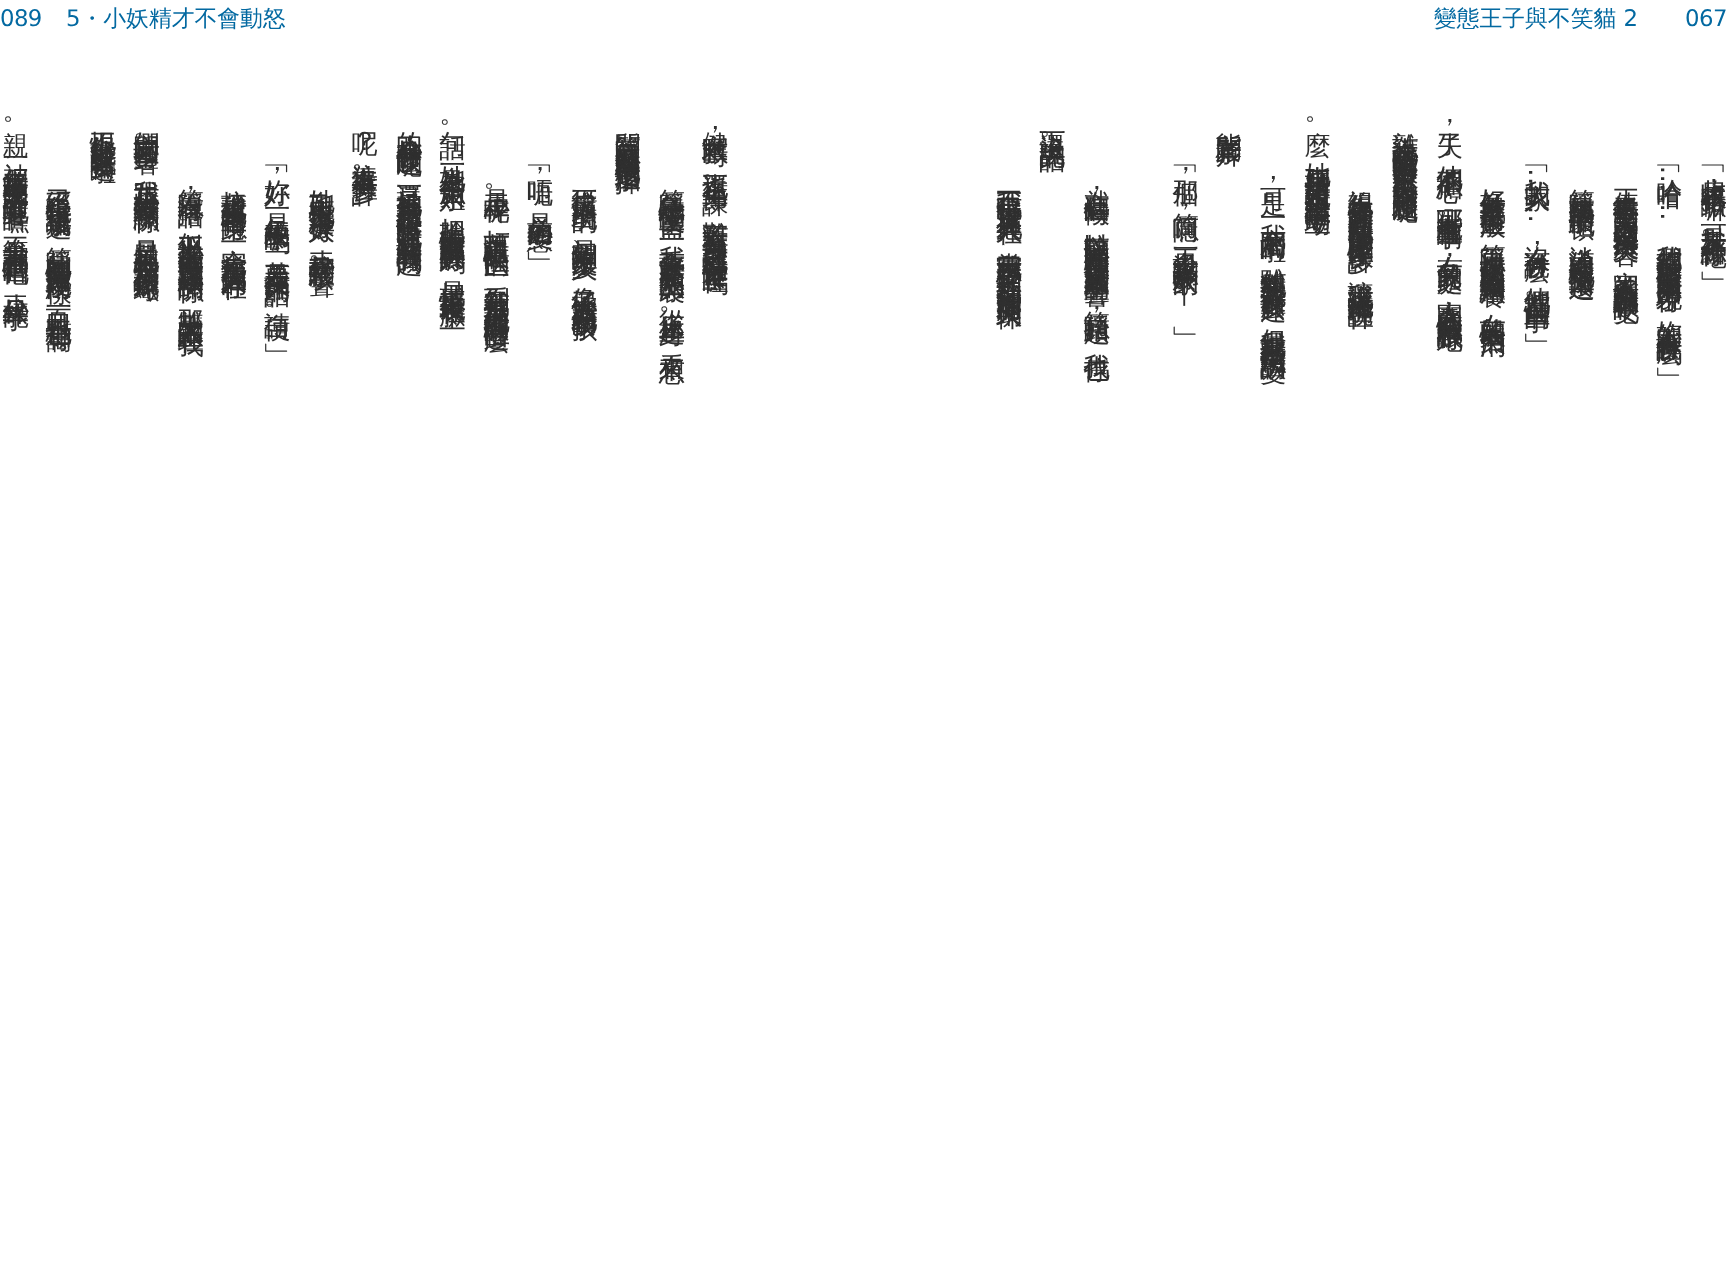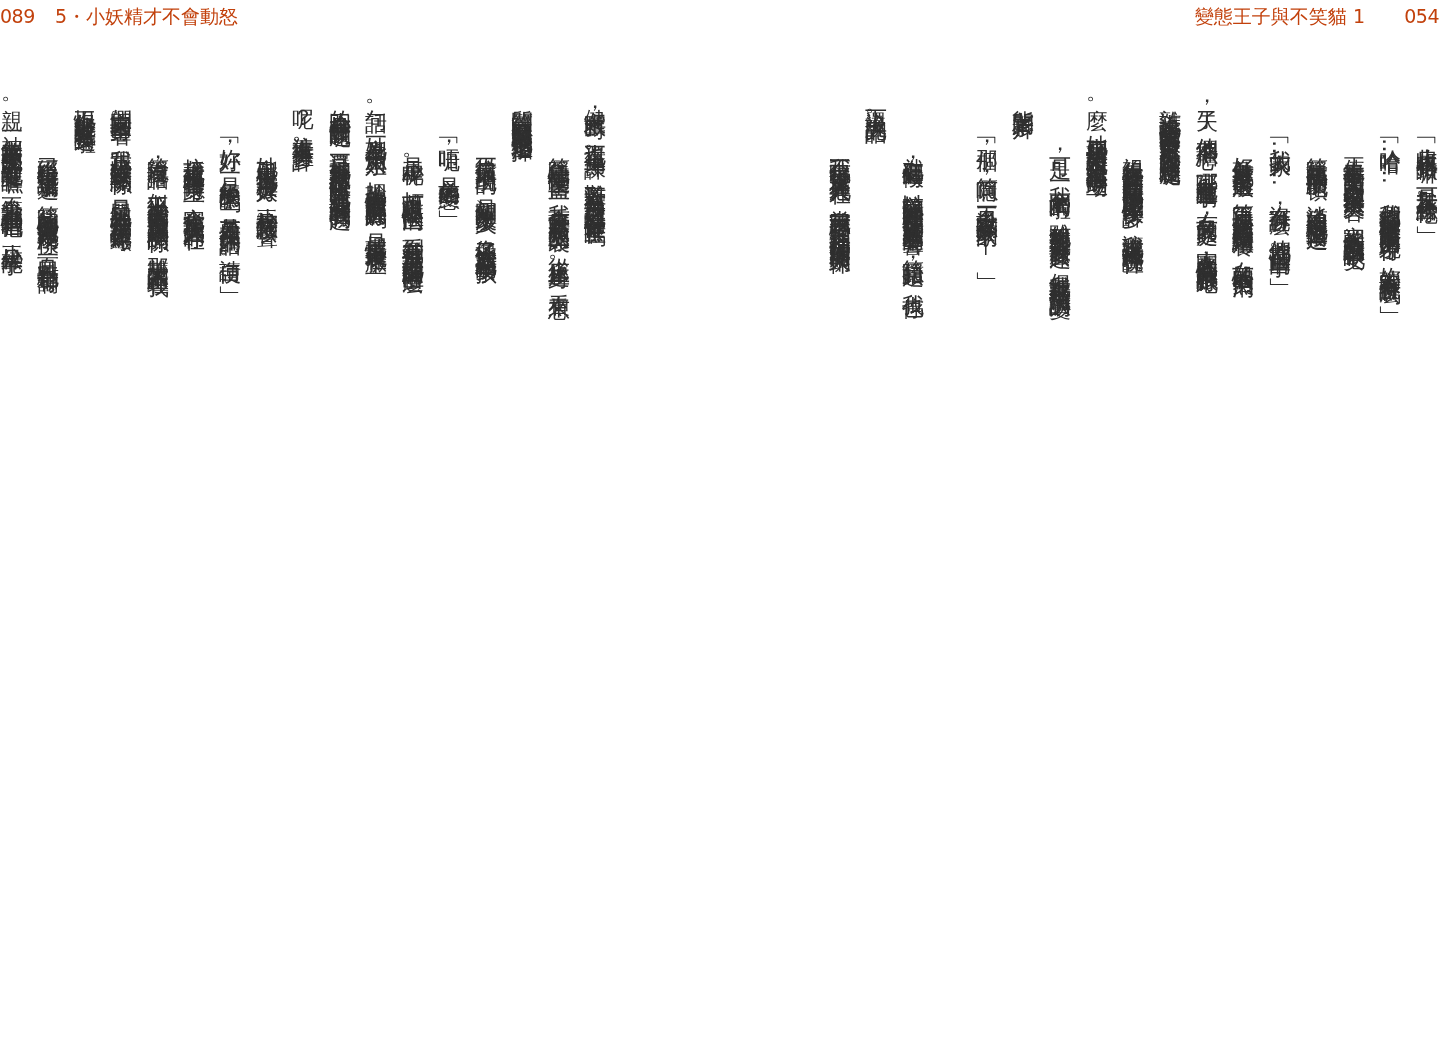--- a/index.html
+++ b/index.html
@@ -20,21 +20,21 @@
     height: 1052px;
   }
   #left-page { left: 0; width: 720px; }
   #right-page { left: 720px; width: 721px; }
 
   .hdr {
     position: absolute;
     top: 5px;
     font-size: 19px;
     line-height: 22px;
-    color: #c2410c;
+    color: #0369a1;
     white-space: nowrap;
     font-family: "DejaVu Sans", sans-serif;
   }
   .hdr-left-num { left: 0px; letter-spacing: -0.5px; }
   .hdr-left-title { left: 55px; }
   .hdr-right-title { right: 76px; }
   .hdr-right-num { right: 2px; letter-spacing: -0.5px; }
 
   .col {
     position: absolute;
@@ -72,22 +72,22 @@
   <div class="col t-bracket" style="left:212px">「妳好，是一年級的學生嗎？若是要使用床鋪的話，請自便。」</div>
   <div class="col t-indent" style="left:176px">接著就把視線集中在筒隱身上，完全當作沒我這個人的存在。</div>
   <div class="col t-indent" style="left:140px">筒隱沒有搭話，似乎正從旁觀者的角度推測我與小豆梓的關係，那雙大大的眼瞳正在我</div>
   <div class="col t-normal" style="left:103px">們之間來回打量著。我跟小豆梓根本沒有半點關係，只是單純因為我被全校女生視如蛇蠍，</div>
   <div class="col t-normal" style="left:67px">恨不得能離多遠就離多遠啦。</div>
   <div class="col t-indent" style="left:30px">已經不曉得重複說過幾遍了，筒隱此刻的表情就跟冰塊沒兩樣，而且一點也不和藹可</div>
   <div class="col t-normal" style="left:-6px">親。被一個素昧平生的學妹一語不發地直盯著瞧，不管是誰都會感到害怕吧。小豆梓只能手</div>
 </div>
 
 <div class="page" id="right-page">
-  <span class="hdr hdr-right-title">變態王子與不笑貓 1</span>
-  <span class="hdr hdr-right-num">054</span>
+  <span class="hdr hdr-right-title">變態王子與不笑貓 2</span>
+  <span class="hdr hdr-right-num">067</span>
 
   <div class="col t-bracket" style="left:689px">「收尾收得不錯嘛，可是我才不會給你吃。」</div>
   <div class="col t-bracket" style="left:652px">「哈哈哈……我們都得想個辦法趕緊解決眼前的困境才行了。妳的家人有說什麼嗎？」</div>
   <div class="col t-indent" style="left:616px">正值青春年華的女兒一夕之間突然沒辦法再展笑容，家裡的人應該會感到很不安吧。</div>
   <div class="col t-indent" style="left:579px">筒隱執著筷子的手倏地一頓，淡漠的視線在地板上來回逡巡。</div>
   <div class="col t-bracket" style="left:542px">「我的家人……沒有說什麼，他們都在忙自己的事。」</div>
   <div class="col t-indent" style="left:505px">好像什麼事都沒發生過般，筒隱再次挾起便當盒裡的食物繼續用餐。女兒的表情突然消</div>
   <div class="col t-normal" style="left:469px">失了，他們卻不擔心？哪可能有這種事啊。有女兒的家庭，家人之間的感情應該都很好吧，</div>
   <div class="col t-normal" style="left:432px">雜誌上也說有些家庭的爸爸跟女兒會以不可告人的親暱態度相處呢。</div>
   <div class="col t-indent" style="left:395px">視線集中在便當盒裡的筒隱執筷挾菜的速度比剛才快了許多，讓我沒辦法再插嘴說些什</div>

